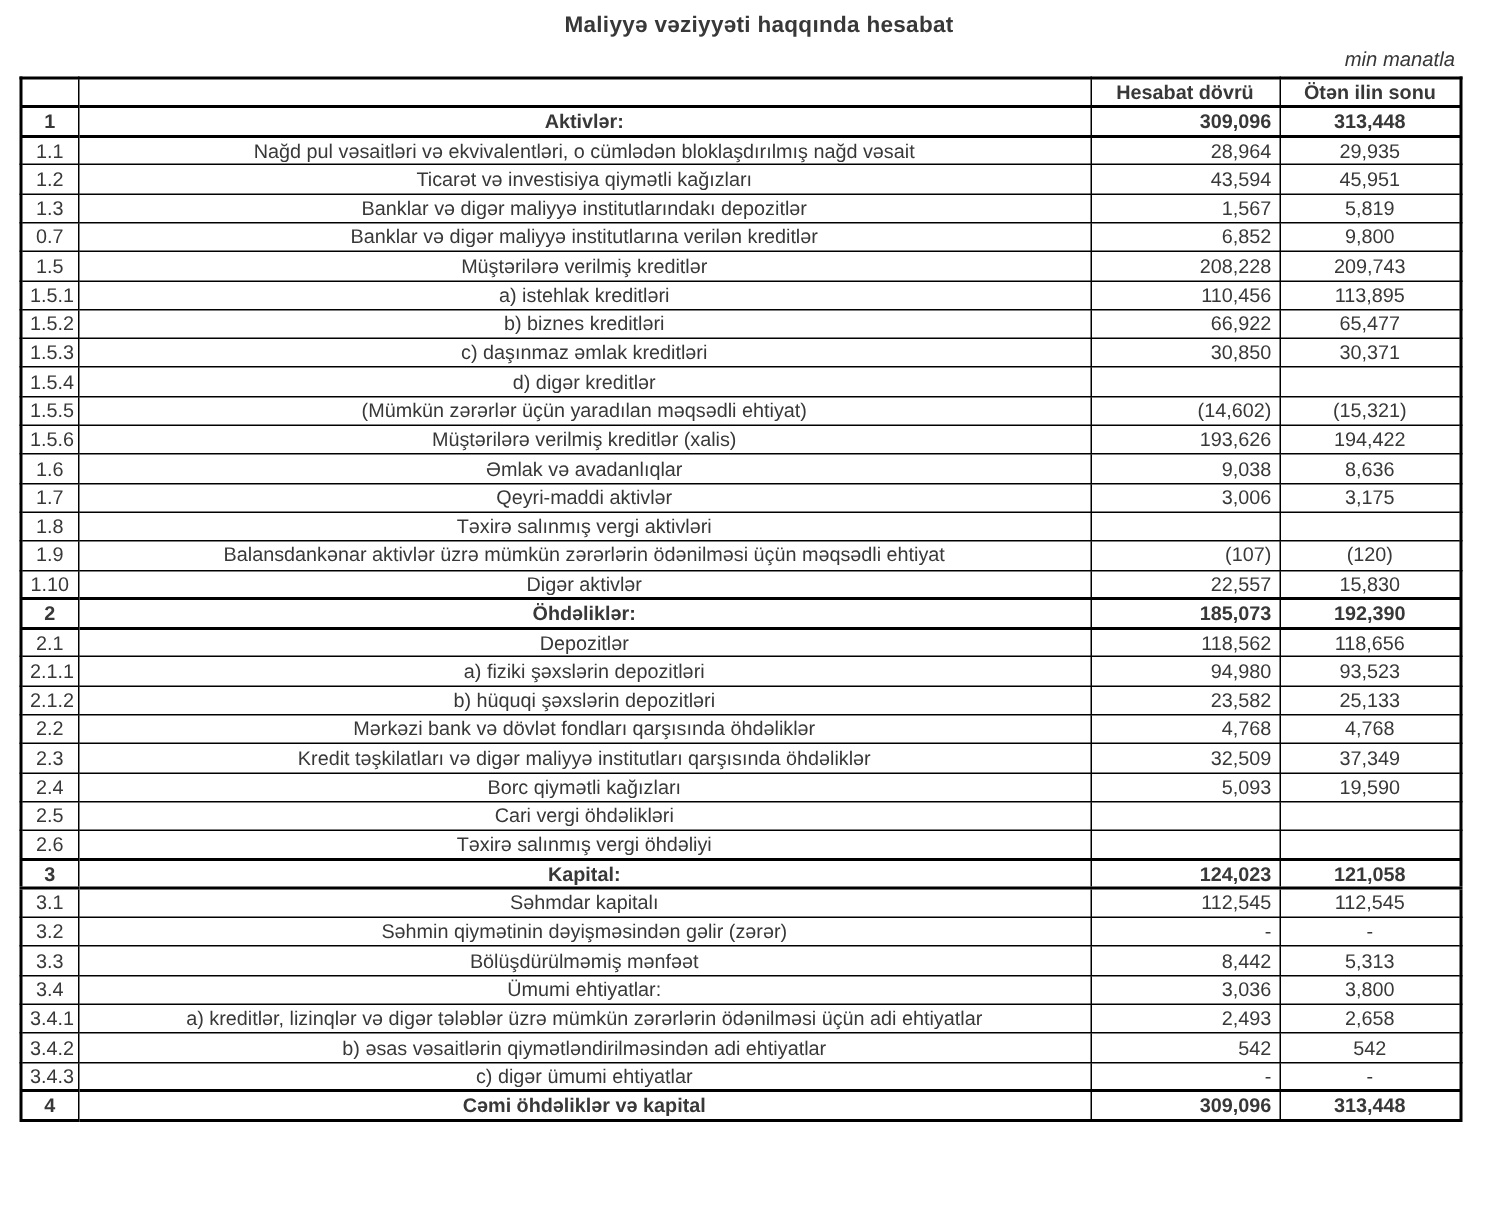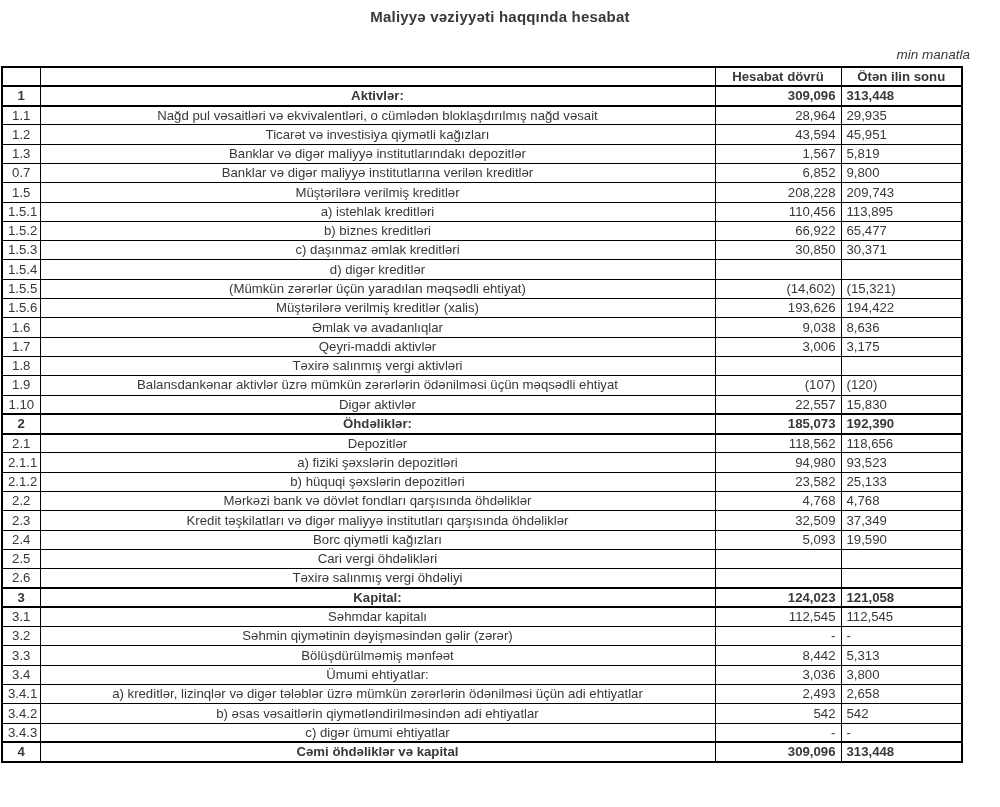--- a/index.html
+++ b/index.html
@@ -6,33 +6,34 @@
   html, body {
     width: 1000px;
     background: #ffffff;
     font-family: "Liberation Sans", "DejaVu Sans", sans-serif;
     color: #383838;
   }
   .page {
     width: 1000px;
     height: 807px;
     position: relative;
+    padding-left: 12px;
   }
   .title {
     text-align: center;
     font-size: 15px;
     font-weight: bold;
     padding-top: 8px;
     letter-spacing: 0.2px;
   }
   .unit-note {
     text-align: right;
     font-style: italic;
     font-size: 13.5px;
-    margin: 22px 30px 4px 0;
+    margin: 7px 30px 4px 0;
   }
   table.fin-table {
     border-collapse: collapse;
     table-layout: fixed;
     width: 962px;
     margin-left: 1px;
     border: 2px solid #000;
   }
   .fin-table th, .fin-table td {
     border: 1px solid #000;
@@ -45,21 +46,21 @@
     line-height: 1.05;
   }
   .fin-table thead th {
     font-weight: bold;
     border-bottom-width: 2px;
     text-align: center;
   }
   .col-no   { width: 38px; text-align: center; }
   .col-label{ text-align: center; }
   .col-val  { width: 126px; text-align: right; padding-right: 7px; }
-  .col-val-last { width: 121px; text-align: left; padding-right: 7px; }
+  .col-val-last { width: 121px; text-align: center; padding-right: 7px; }
   tr.section-row td {
     font-weight: bold;
     border-top-width: 2px;
     border-bottom-width: 2px;
   }
 </style>
 </head>
 <body>
 
 <div class="page">

